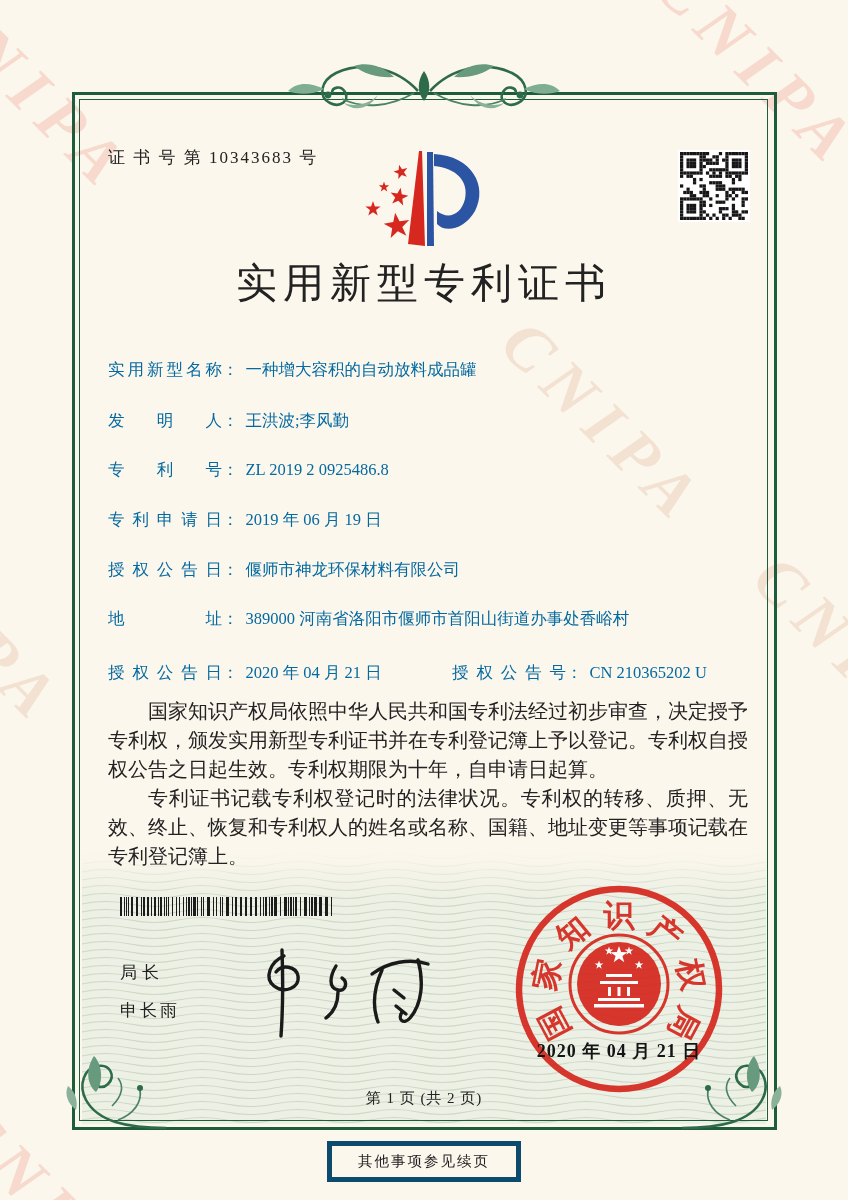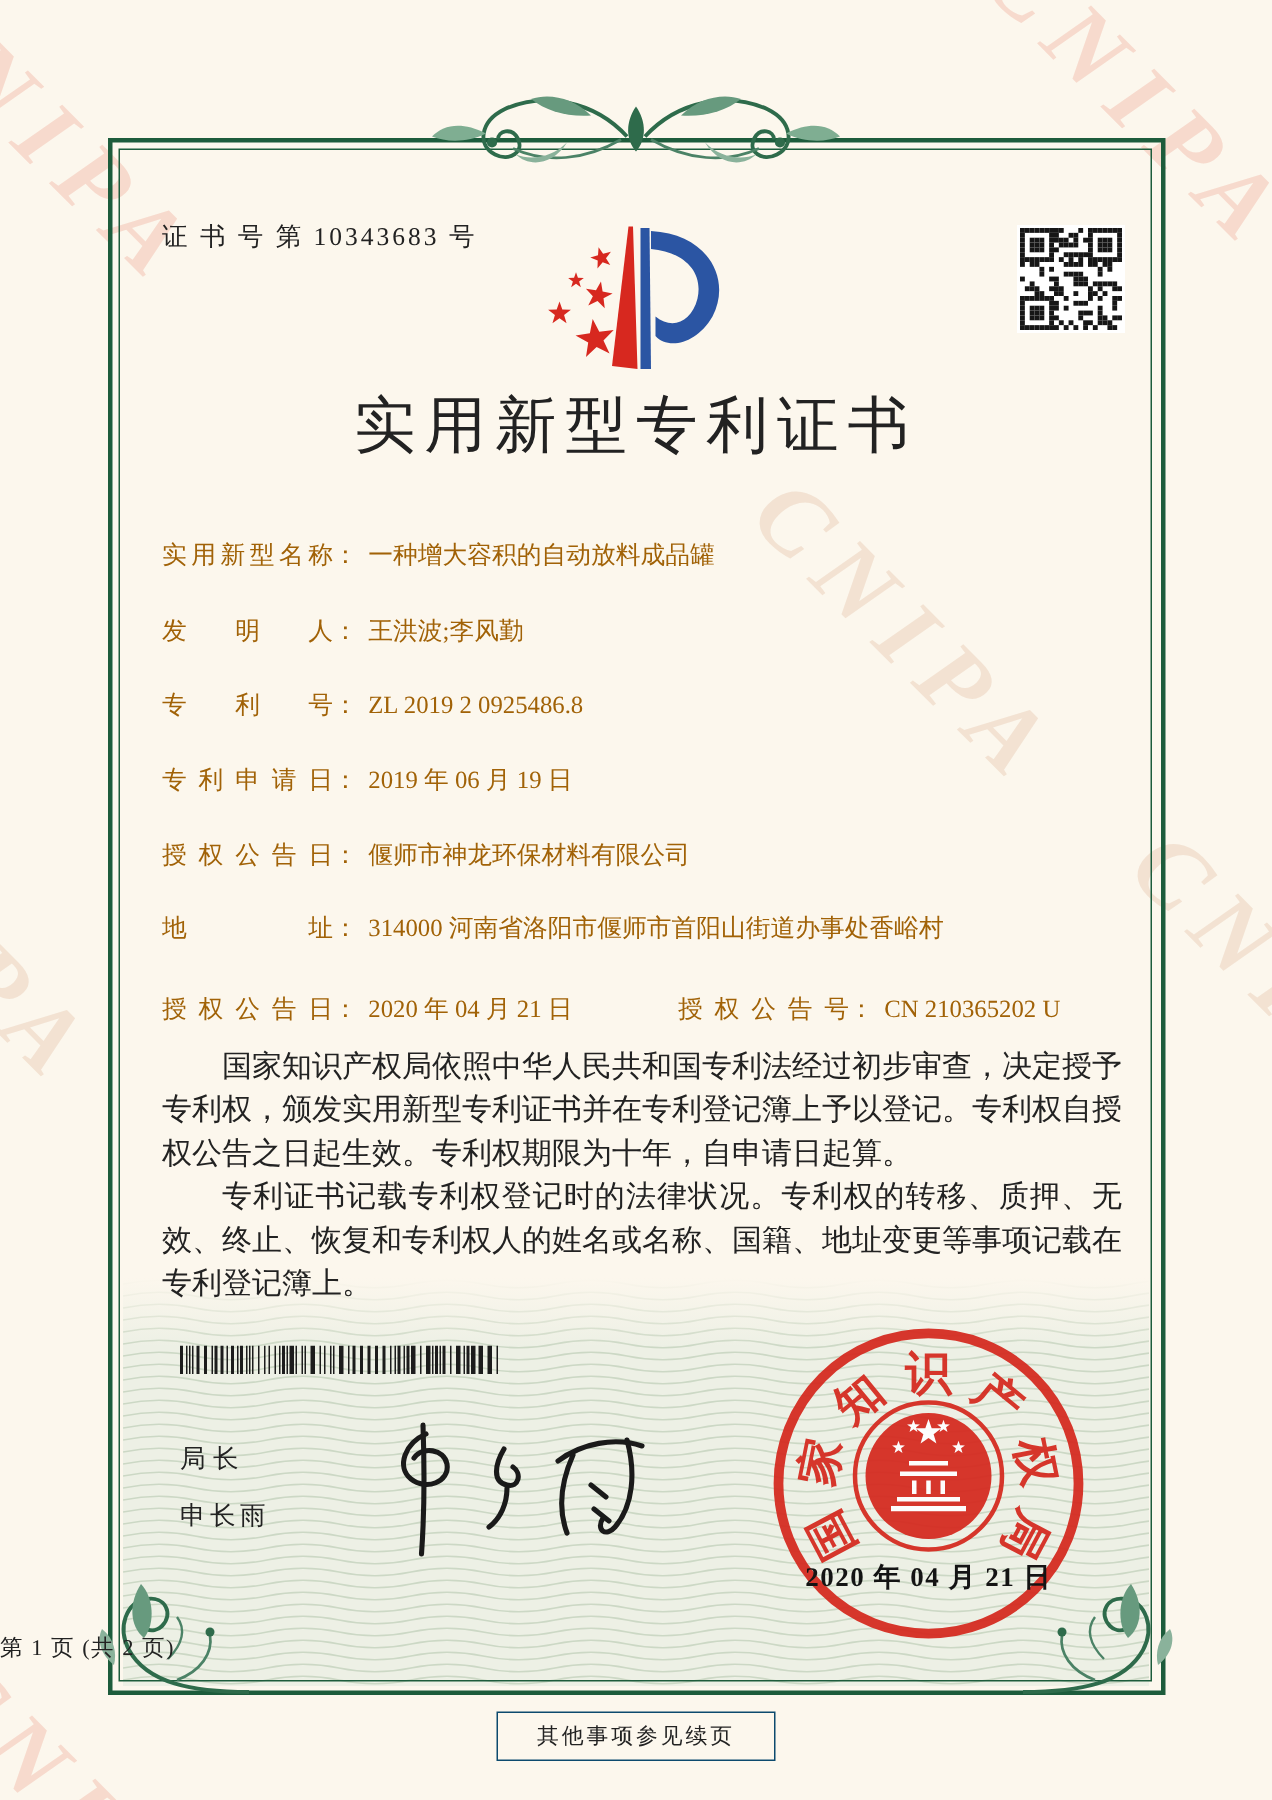--- a/index.html
+++ b/index.html
@@ -26,21 +26,21 @@
   .frame-inner{position:absolute;left:79px;top:99px;width:687px;height:1020px;
     border:1px solid #1d5c3c;z-index:4;}
   .orn{position:absolute;z-index:5;}
   
   .cert-no{position:absolute;left:108px;top:146px;font-size:17px;letter-spacing:2px;z-index:6;}
   .logo{position:absolute;left:352px;top:142px;z-index:6;}
   .qr{position:absolute;left:678px;top:150px;z-index:6;background:#fff;padding:2px;}
   .title{position:absolute;left:0;right:0;top:256px;text-align:center;font-size:41px;
     font-weight:normal;letter-spacing:6px;z-index:6;}
   
-  .field-row{position:absolute;left:108px;font-size:16.5px;color:#a16207;
+  .field-row{position:absolute;left:108px;font-size:16.5px;color:#0369a1;
     white-space:nowrap;z-index:6;}
   .field-label{display:inline-block;width:114px;text-align-last:justify;
     text-justify:inter-character;}
   .colon{margin-right:7px;}
   .r1{top:359px;} .r2{top:410px;} .r3{top:459px;} .r4{top:509px;}
   .r5{top:559px;} .r6{top:608px;} .r7{top:662px;} .r7b{left:452px;top:662px;}
   
   .body-text{position:absolute;left:108px;width:640px;top:697px;font-size:20px;
     line-height:29px;text-align:justify;z-index:6;}
   .body-text p{margin:0;text-indent:2em;}
@@ -50,24 +50,24 @@
   .sig-title{position:absolute;left:120px;top:961px;font-size:17px;letter-spacing:5px;z-index:6;}
   .sig-name{position:absolute;left:120px;top:999px;font-size:17px;letter-spacing:3px;z-index:6;}
   .signature-svg{position:absolute;left:246px;top:946px;z-index:7;}
   
   .seal-svg{position:absolute;left:512px;top:882px;z-index:7;opacity:.93;}
   .seal-char{font-size:31px;font-weight:bold;fill:#d5281e;
     font-family:"Liberation Serif","DejaVu Serif",serif;}
   .seal-date{position:absolute;left:512px;top:1039px;width:214px;text-align:center;
     font-size:18px;font-weight:bold;color:#141414;letter-spacing:1px;z-index:8;}
   
-  .page-no{position:absolute;left:0;right:0;top:1089px;text-align:left;
+  .page-no{position:absolute;left:0;right:0;top:1089px;text-align:center;
     font-size:15px;letter-spacing:1px;z-index:6;}
   .note-box{position:absolute;left:50%;top:1141px;transform:translateX(-50%);
-    border:1px solid #0c4a6e;padding:6px 26px;font-size:14.5px;letter-spacing:2px;
+    border:5px solid #0c4a6e;padding:6px 26px;font-size:14.5px;letter-spacing:2px;
     background:#fcf7ed;z-index:6;white-space:nowrap;}
 </style>
 </head>
 <body>
 
 <div class="page">
 
   <svg width="0" height="0" style="position:absolute">
     <defs>
       <g id="star5">
@@ -403,21 +403,21 @@
   <div class="field-row r3">
     <span class="field-label">专利号</span><span class="colon">：</span><span class="field-value">ZL 2019 2 0925486.8</span>
   </div>
   <div class="field-row r4">
     <span class="field-label">专利申请日</span><span class="colon">：</span><span class="field-value">2019 年 06 月 19 日</span>
   </div>
   <div class="field-row r5">
     <span class="field-label">授权公告日</span><span class="colon">：</span><span class="field-value">偃师市神龙环保材料有限公司</span>
   </div>
   <div class="field-row r6">
-    <span class="field-label">地址</span><span class="colon">：</span><span class="field-value">314000 河南省洛阳市偃师市首阳山街道办事处香峪村</span>
+    <span class="field-label">地址</span><span class="colon">：</span><span class="field-value">389000 河南省洛阳市偃师市首阳山街道办事处香峪村</span>
   </div>
   <div class="field-row r7">
     <span class="field-label">授权公告日</span><span class="colon">：</span><span class="field-value">2020 年 04 月 21 日</span>
   </div>
   <div class="field-row r7b">
     <span class="field-label">授权公告号</span><span class="colon">：</span><span class="field-value">CN 210365202 U</span>
   </div>
 
   <div class="body-text">
     <p>国家知识产权局依照中华人民共和国专利法经过初步审查，决定授予专利权，颁发实用新型专利证书并在专利登记簿上予以登记。专利权自授权公告之日起生效。专利权期限为十年，自申请日起算。</p>

